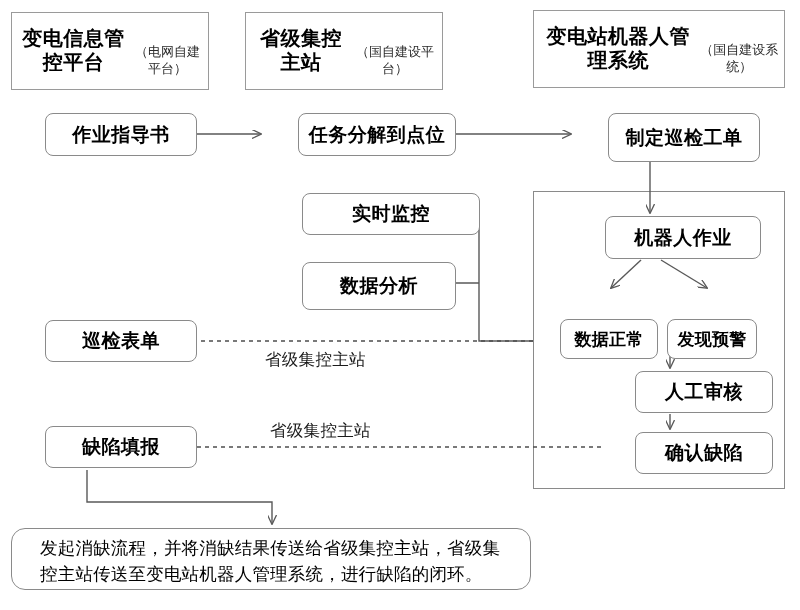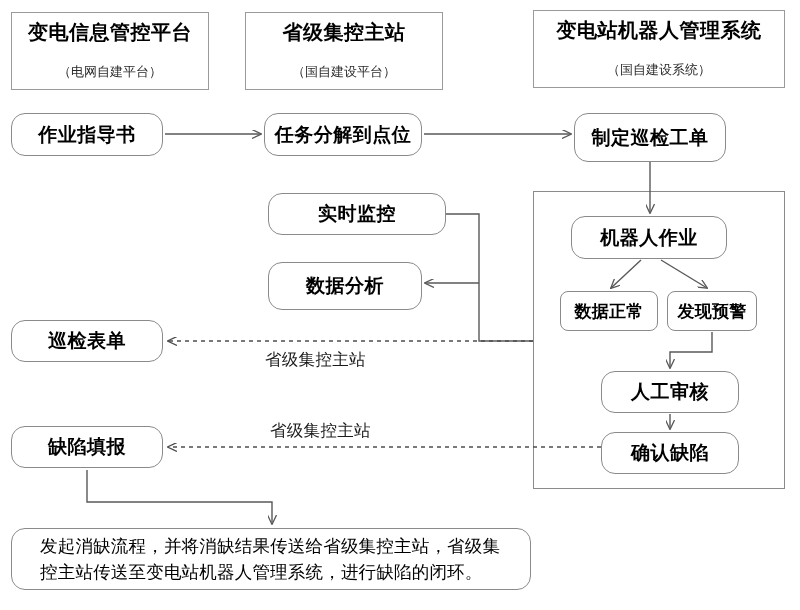--- a/index.html
+++ b/index.html
@@ -16,21 +16,20 @@
     height: 610px;
     background: #ffffff;
     overflow: hidden;
   }
   .node {
     position: absolute;
     box-sizing: border-box;
     border: 1.6px solid #8a8a8a;
     background: #ffffff;
     display: flex;
-    flex-direction: column;
     align-items: center;
     justify-content: center;
     text-align: center;
     color: #000000;
     z-index: 3;
   }
   .sys-box {
     border: 1.6px solid #9a9a9a;
     border-radius: 0px;
     padding: 2px 4px;
@@ -42,30 +41,32 @@
     letter-spacing: 0.5px;
     color: #000;
   }
   .sys-sub {
     font-size: 13px;
     line-height: 1.3;
     margin-top: 19px;
     color: #2a2a2a;
   }
   .rbox {
-    border-radius: 14px;
+    border-radius: 8px;
     font-weight: bold;
     font-size: 19px;
     letter-spacing: 0.5px;
+    margin-left: 34px;
   }
   .rbox-sm {
     border-radius: 8px;
     font-weight: bold;
     font-size: 17px;
     letter-spacing: 0.3px;
+    margin-top: 28px;
   }
   .panel {
     position: absolute;
     box-sizing: border-box;
     border: 1.6px solid #8a8a8a;
     background: #ffffff;
     z-index: 1;
   }
   .note-box {
     border-radius: 14px;

